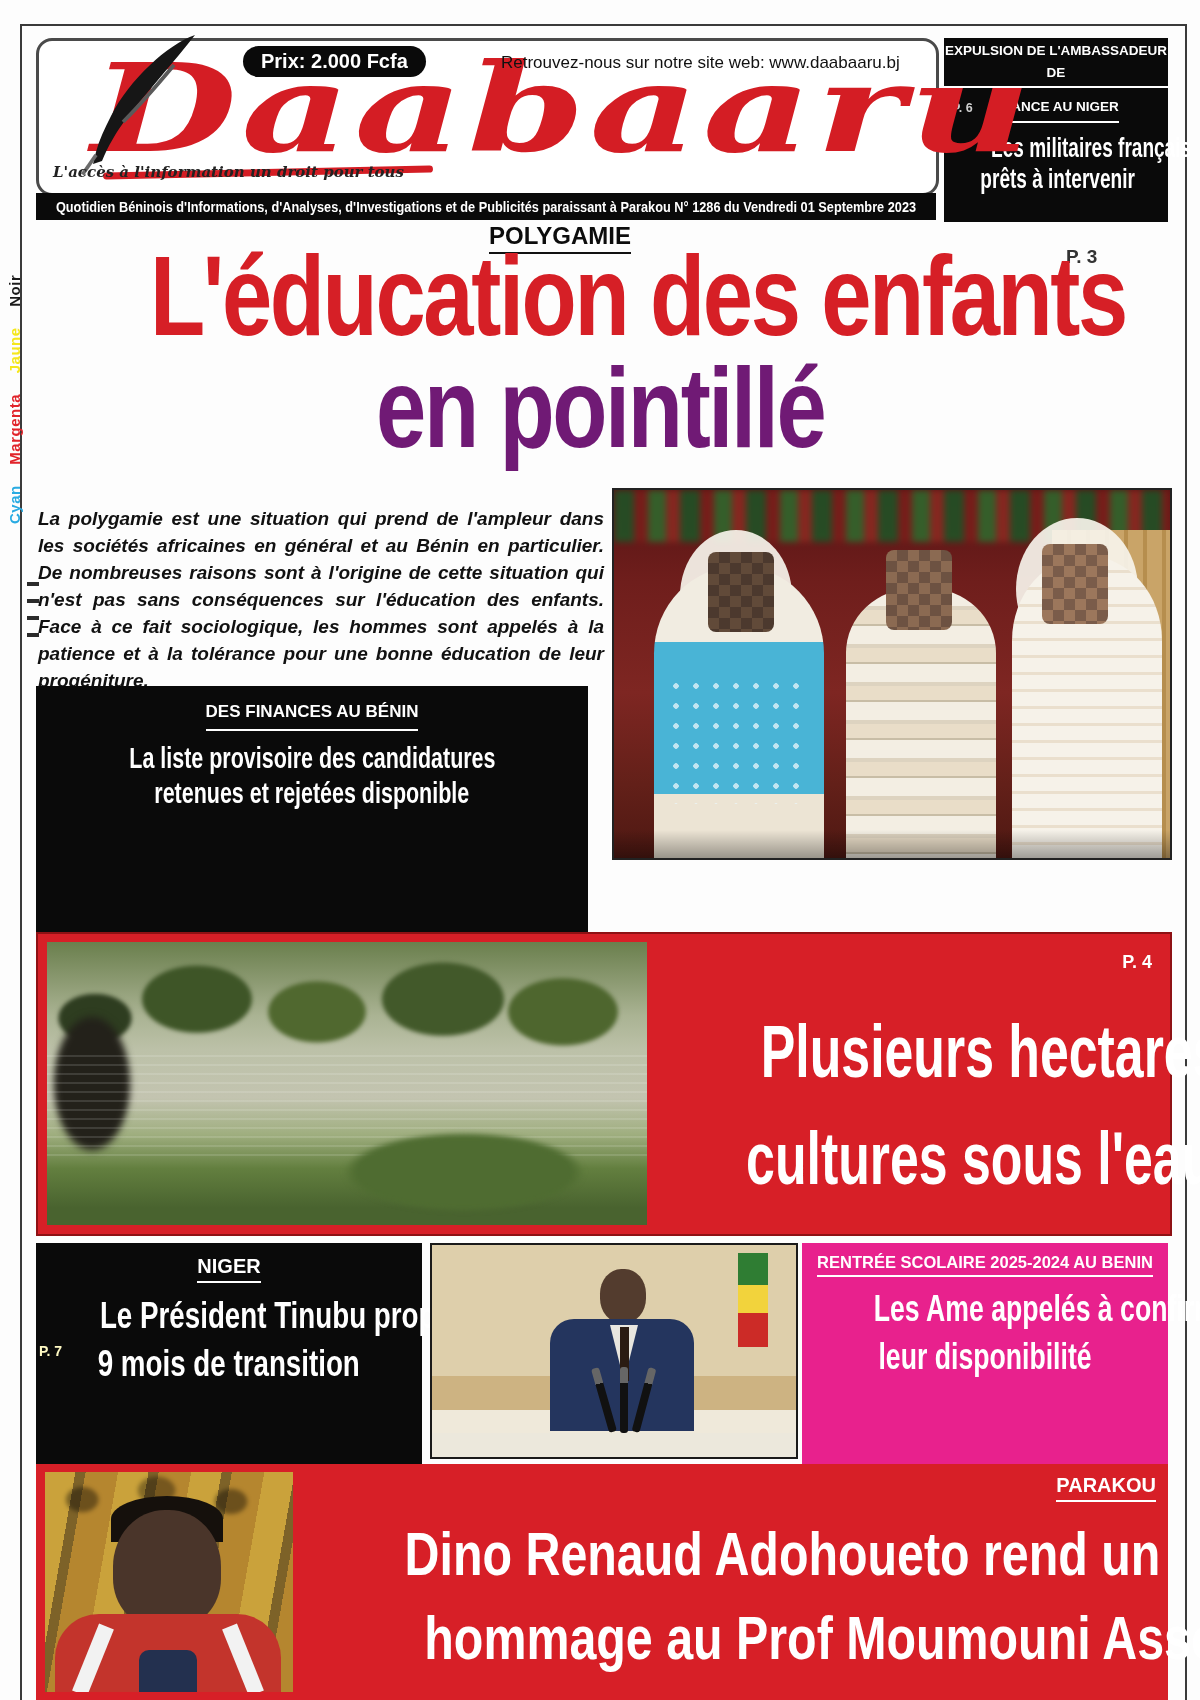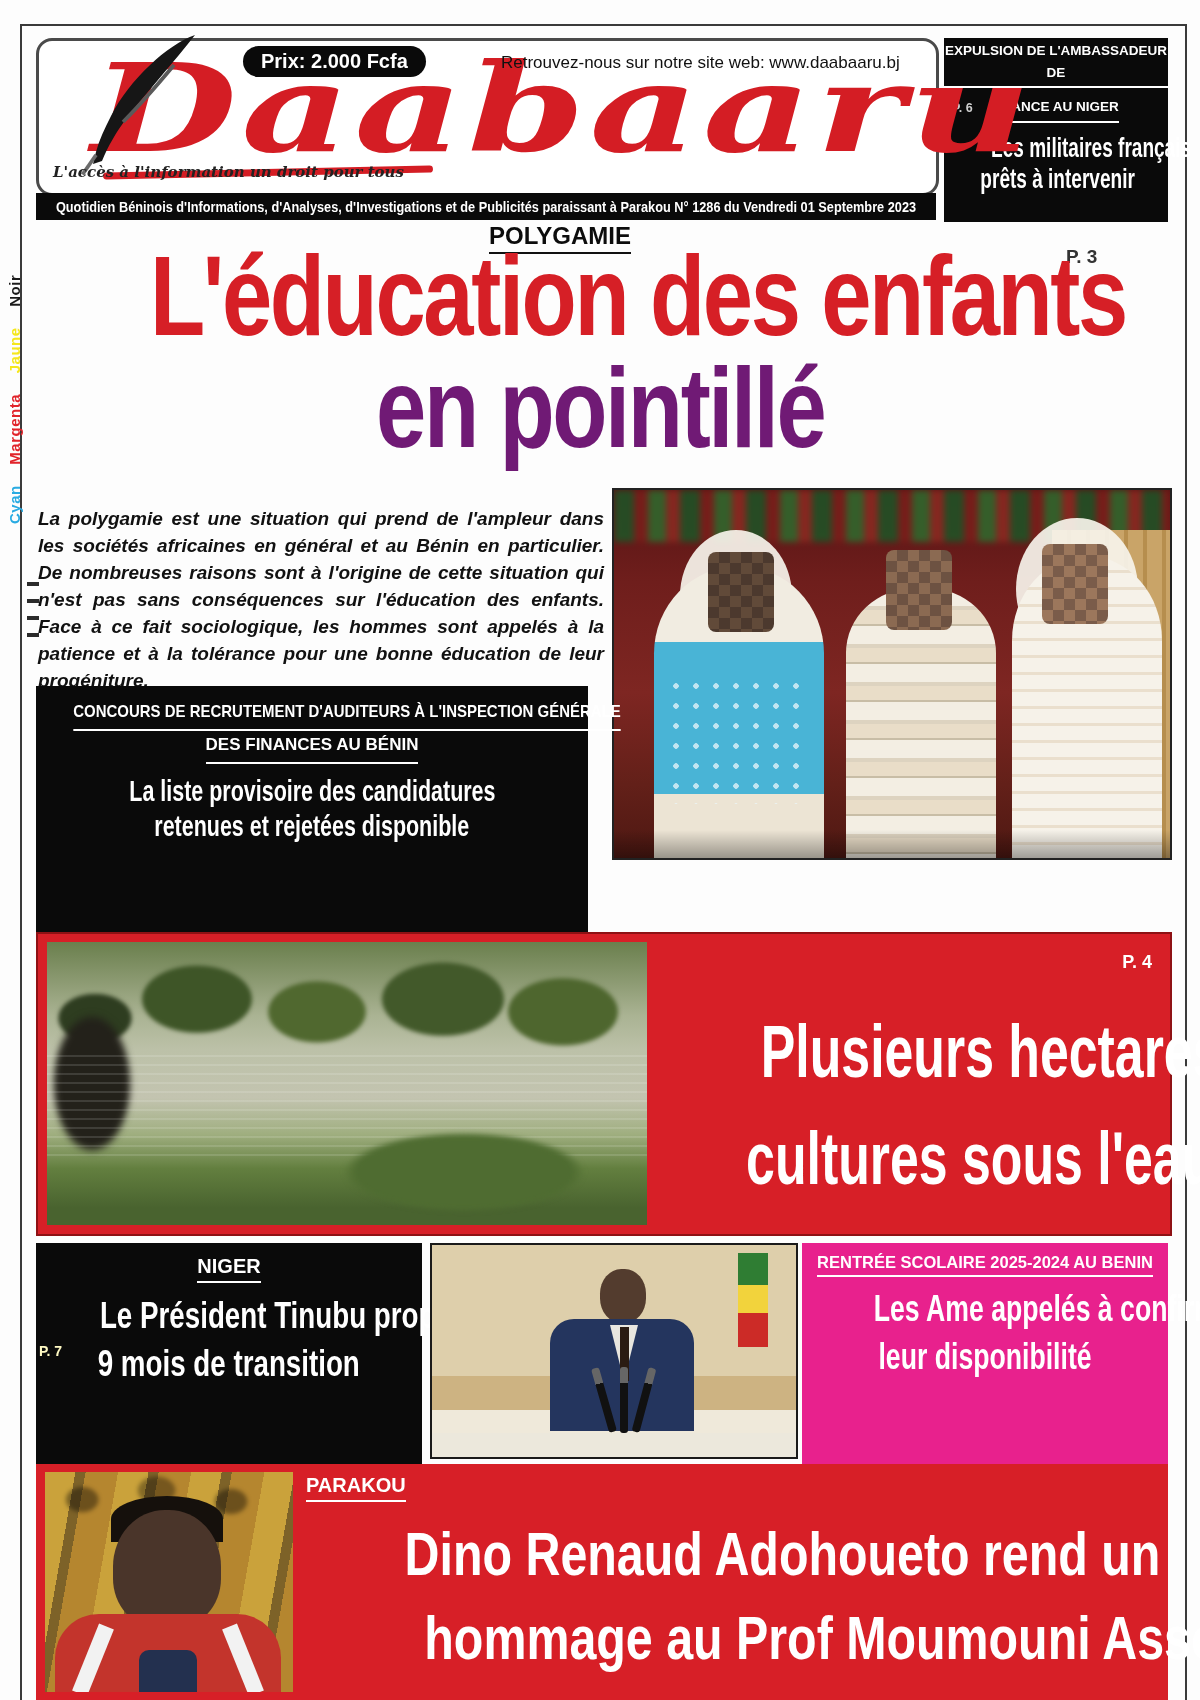--- a/index.html
+++ b/index.html
@@ -66,21 +66,21 @@
   .box-niger{position:absolute;left:36px;top:1243px;width:386px;height:212px;padding-top:12px;}
   .box-niger .kick{font-size:20px;}
   .box-niger .hl{margin-top:9px;font-weight:bold;font-size:37px;line-height:1.3;}
   .box-niger .pref{position:absolute;left:3px;top:100px;font-weight:bold;font-size:14px;color:#fef9c3;}
   .box-rentree{position:absolute;left:802px;top:1243px;width:366px;height:212px;background:#e8218d;
         color:#fff;text-align:center;padding-top:10px;}
   .box-rentree .kick{font-size:16.5px;}
   .box-rentree .hl{margin-top:8px;font-weight:bold;font-size:37px;line-height:1.3;}
   
   .sec-parakou{position:absolute;left:36px;top:1464px;width:1132px;height:236px;background:#d71f27;}
-  .parakou-kick{position:absolute;left:270px;top:10px;width:850px;text-align:left;color:#fff;font-size:20px;}
+  .parakou-kick{position:absolute;left:270px;top:10px;width:850px;text-align:right;color:#fff;font-size:20px;}
   .parakou-hl{position:absolute;left:262px;top:48px;width:866px;text-align:center;color:#fff;
         font-weight:bold;font-size:62px;line-height:1.35;}
   
   .photo{overflow:hidden;}
   .photo-wedding{position:absolute;left:612px;top:488px;width:556px;height:368px;border:2px solid #222;
         background:linear-gradient(180deg,#561414 0%,#6f1e1c 25%,#7e2622 55%,#632019 80%,#4e1812 100%);}
   .w-garland{position:absolute;top:0;left:0;right:0;height:52px;opacity:.85;filter:blur(3px);
         background:repeating-linear-gradient(90deg,#1e5527 0 20px,#7c1f1b 20px 34px,#2f6b2e 34px 52px,#8d2a22 52px 66px);}
   .w-wall{position:absolute;top:40px;right:0;width:118px;bottom:0;
         background:repeating-linear-gradient(90deg,#c9a468 0 15px,#b68e4e 15px 19px);}
@@ -224,21 +224,20 @@
       <div class="w-bride-right"></div>
       <div class="w-head w-head-l"></div>
       <div class="w-head w-head-c"></div>
       <div class="w-head w-head-r"></div>
       <div class="w-shade"></div>
     </div>
   </section>
 
   <section class="box-concours blackbox">
     <div class="kick">
-      <div><span class="kicker-w cond" style="--sx:.88">CONCOURS DE RECRUTEMENT D'AUDITEURS À L'INSPECTION GÉNÉRALE</span></div>
       <div><span class="kicker-w">DES FINANCES AU BÉNIN</span></div>
     </div>
     <div class="hl">
       <div><span class="cond" style="--sx:.74">La liste provisoire des candidatures</span></div>
       <div><span class="cond" style="--sx:.74">retenues et rejetées disponible</span></div>
     </div>
   </section>
 
   <section class="sec-inondation">
     <div class="photo photo-flood">

